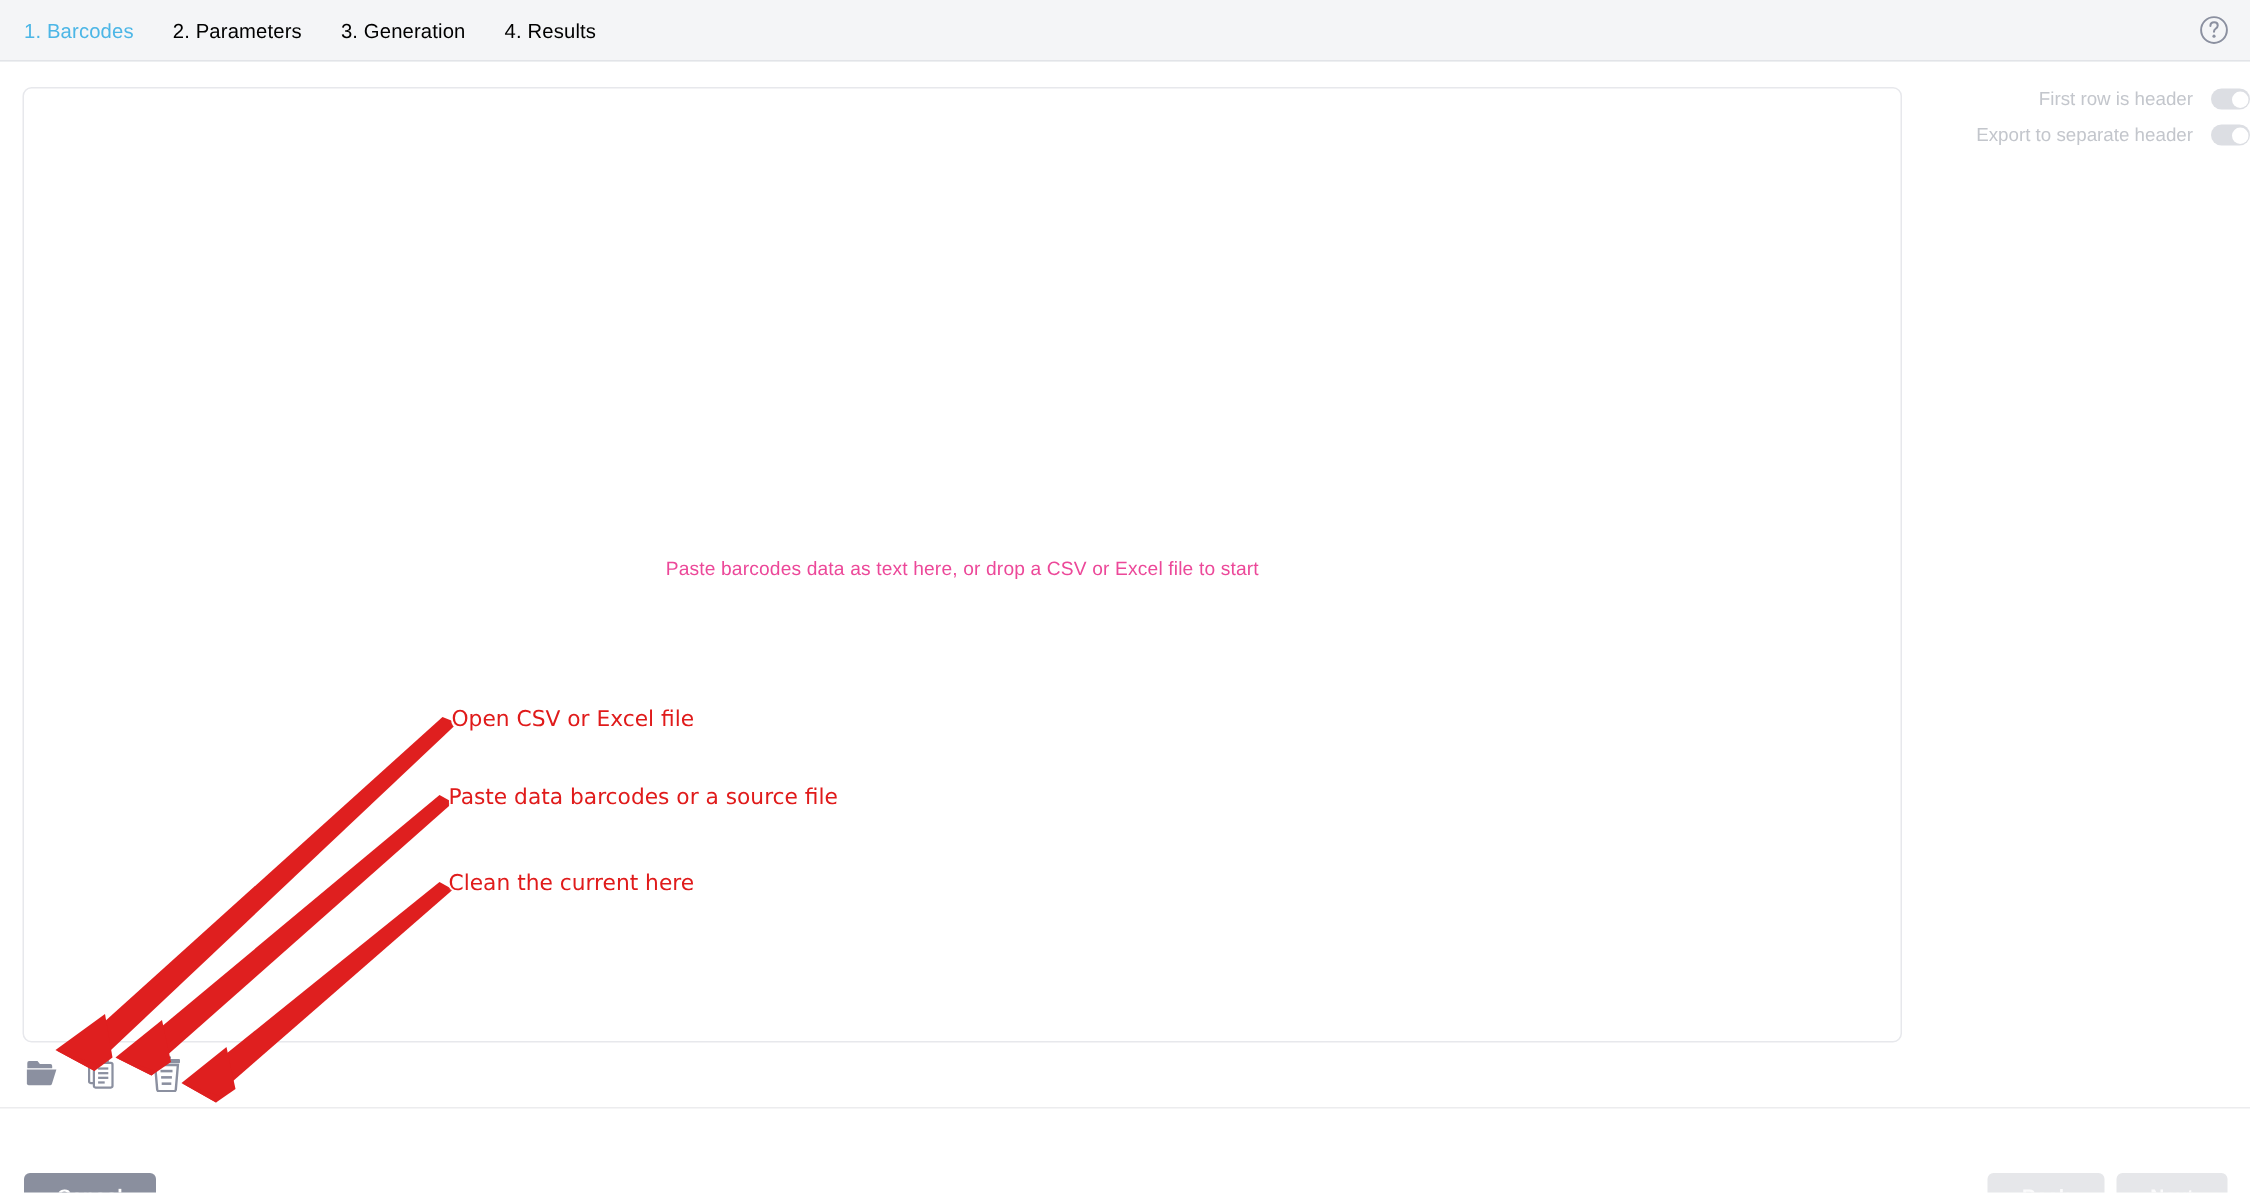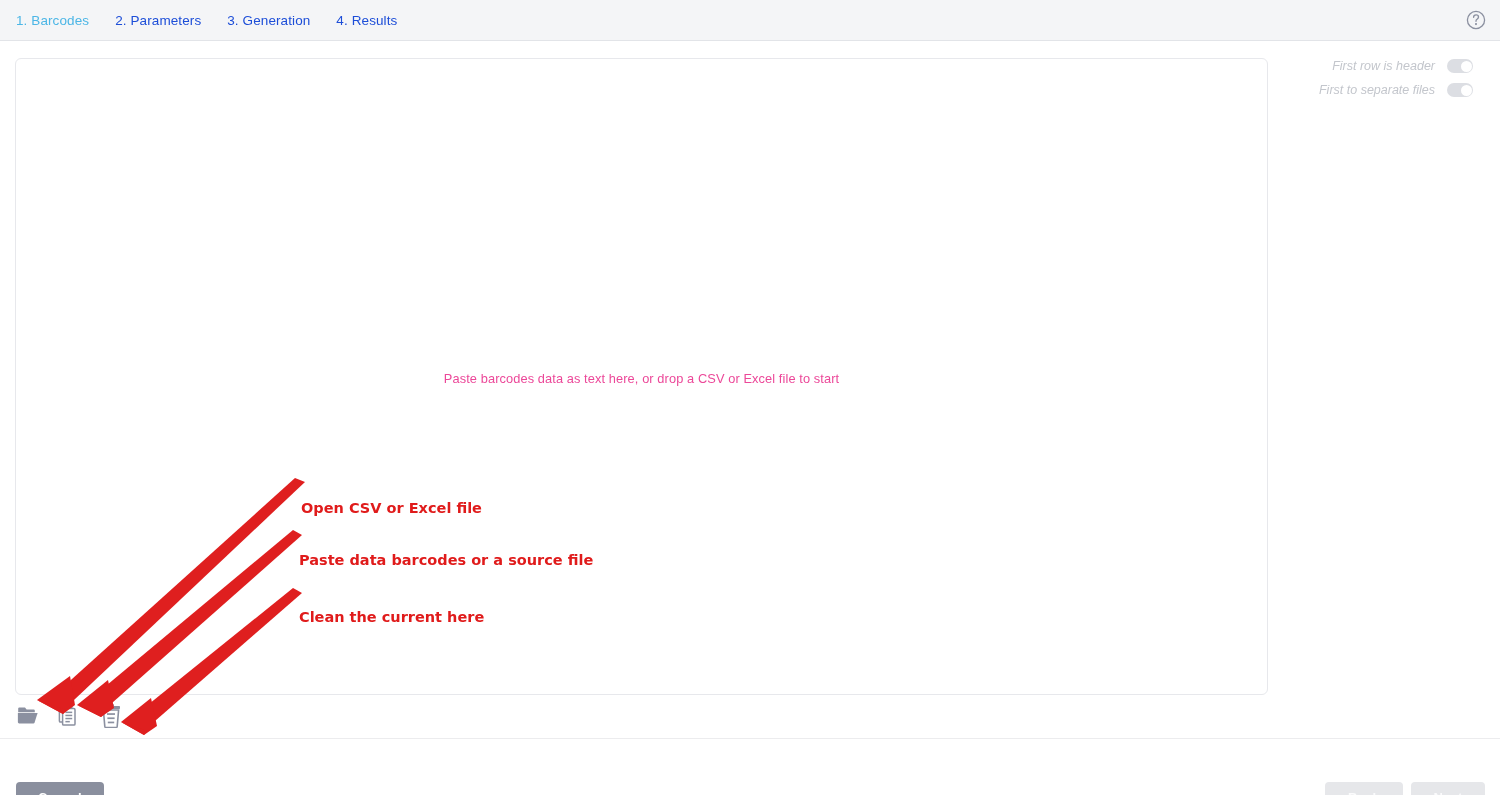--- a/index.html
+++ b/index.html
@@ -29,40 +29,39 @@
   .tabs {
     position: absolute;
     left: 16px; top: 0;
     height: 40px;
     display: flex;
     align-items: center;
     gap: 26px;
   }
   .tab {
     font-size: 13.5px;
-    color: #1d4ed8;
+    color: #000000;
     white-space: nowrap;
     letter-spacing: 0.1px;
     cursor: default;
   }
   .tab.active { color: #4cb6e6; }
 
   .help-btn {
     position: absolute;
     right: 13px; top: 9px;
     width: 22px; height: 22px;
     cursor: pointer;
   }
 
   
   .options {
     position: absolute;
-    right: 27px; top: 54px;
+    right: 0; top: 54px;
     width: 216px;
-    font-style: italic;
   }
   .option-row {
     display: flex;
     align-items: center;
     justify-content: flex-end;
     height: 24px;
     margin-bottom: 0px;
   }
   .option-label {
     font-size: 12.5px;
@@ -167,28 +166,27 @@
   .annot-layer {
     position: absolute;
     left: 0; top: 0;
     width: 1500px; height: 795px;
     pointer-events: none;
   }
   .annot-label {
     position: absolute;
     font-family: "DejaVu Sans", sans-serif;
     font-size: 14.5px;
-    font-weight: bold;
+    font-weight: normal;
     color: #e01b1b;
     white-space: nowrap;
     text-shadow:
        1px  1px 0 #ffffff,  -1px  1px 0 #ffffff,
        1px -1px 0 #ffffff,  -1px -1px 0 #ffffff,
        0 1.6px 1.6px rgba(255,255,255,0.95);
-    margin-top: 28px;
   }
   #annot-1 { left: 301px; top: 472px; }
   #annot-2 { left: 299px; top: 524px; }
   #annot-3 { left: 299px; top: 581px; }
 </style>
 </head>
 <body>
 
 <div id="app">
 
@@ -210,21 +208,21 @@
   </div>
 
   <div class="options">
     <div class="option-row">
       <span class="option-label">First row is header</span>
       <span class="switch on">
           <span class="knob"></span>
         </span>
     </div>
     <div class="option-row">
-      <span class="option-label">First to separate files</span>
+      <span class="option-label">Export to separate header</span>
       <span class="switch on">
           <span class="knob"></span>
         </span>
     </div>
   </div>
 
   <div class="drop-panel">
     <div class="drop-hint">Paste barcodes data as text here, or drop a CSV or Excel file to start</div>
   </div>
 

